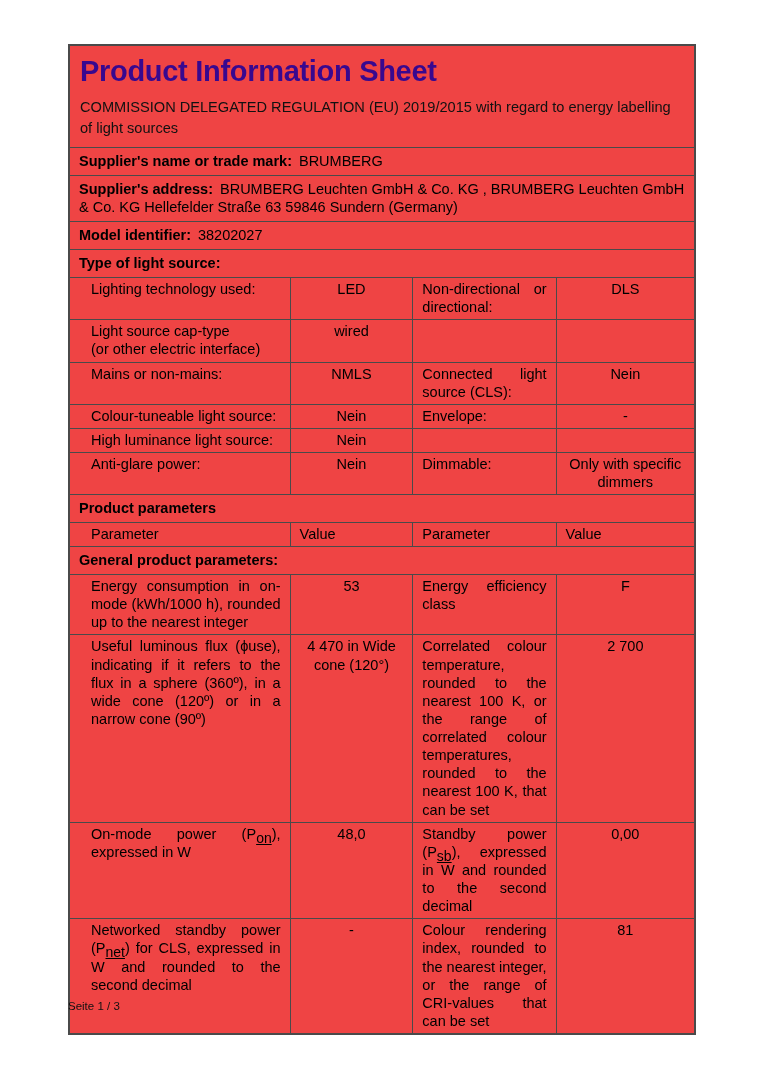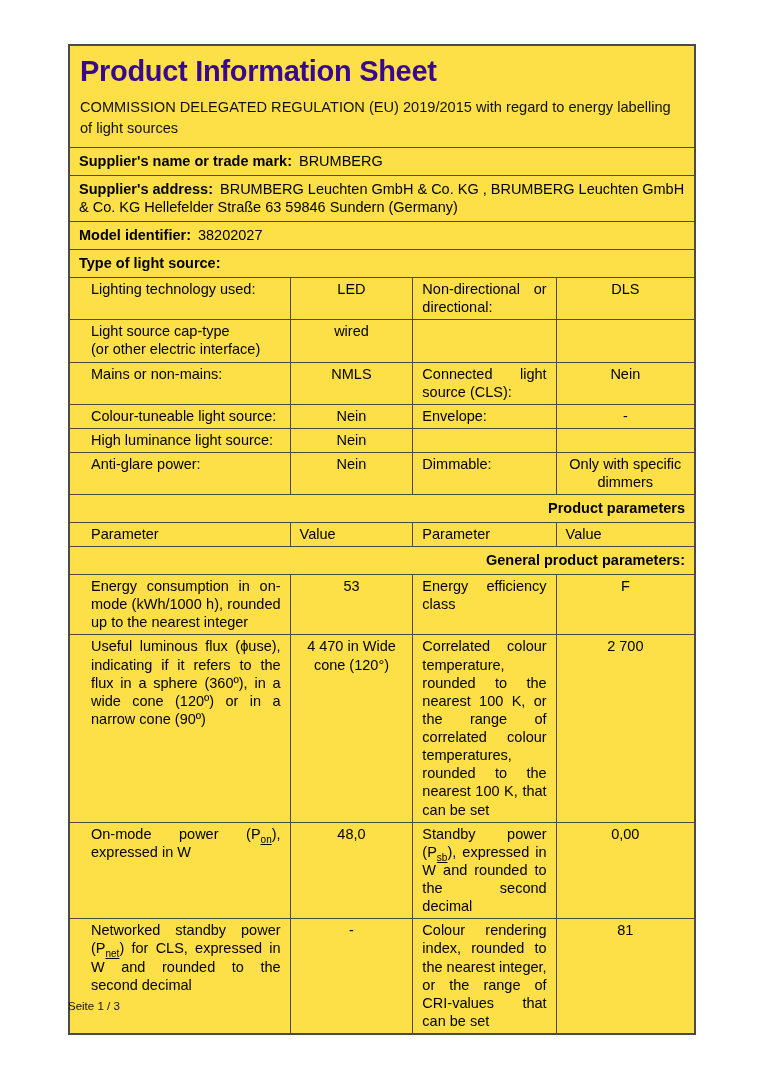--- a/index.html
+++ b/index.html
@@ -9,21 +9,21 @@
     font-family: "Liberation Sans", sans-serif;
     color: #000;
     position: relative;
     overflow: hidden;
   }
   .sheet {
     position: absolute;
     left: 68px; top: 44px;
     width: 628px;
     border: 2px solid #4a4a4a;
-    background: #fde047;
+    background: #ef4444;
   }
   
   .title-block { padding: 9px 10px 8px 10px; }
   .doc-title {
     font-size: 29px;
     font-weight: bold;
     color: #38088f;
     line-height: 1.15;
     margin-bottom: 9px;
     letter-spacing: -0.3px;
@@ -34,40 +34,40 @@
     color: #111;
   }
   
   .full {
     border-top: 1px solid #4a4a4a;
     padding: 4px 9px;
     font-size: 14.5px;
     line-height: 1.3;
   }
   .lbl { font-weight: bold; margin-right: 7px; }
-  .center { text-align: right; }
+  .center { text-align: left; }
   .bold { font-weight: bold; }
   
   .row {
     display: grid;
     grid-template-columns: 213fr 126fr 147fr 142fr;
     border-top: 1px solid #4a4a4a;
     padding-left: 12px;
   }
   .cell {
     padding: 2px 9px 3px 9px;
     font-size: 14.5px;
     line-height: 1.25;
     min-height: 21px;
   }
   .cell + .cell { border-left: 1px solid #4a4a4a; }
   .param { text-align: justify; }
   .multi { white-space: pre-line; }
   .val  { text-align: center; }
-  sub { font-size: 10px; line-height: 0; text-decoration: underline; }
+  sub { font-size: 14px; line-height: 0; text-decoration: underline; }
   
   .footer {
     position: absolute;
     left: 68px; top: 1000px;
     width: 628px;
     font-size: 11.5px;
     color: #111;
   }
 </style>
 </head>

